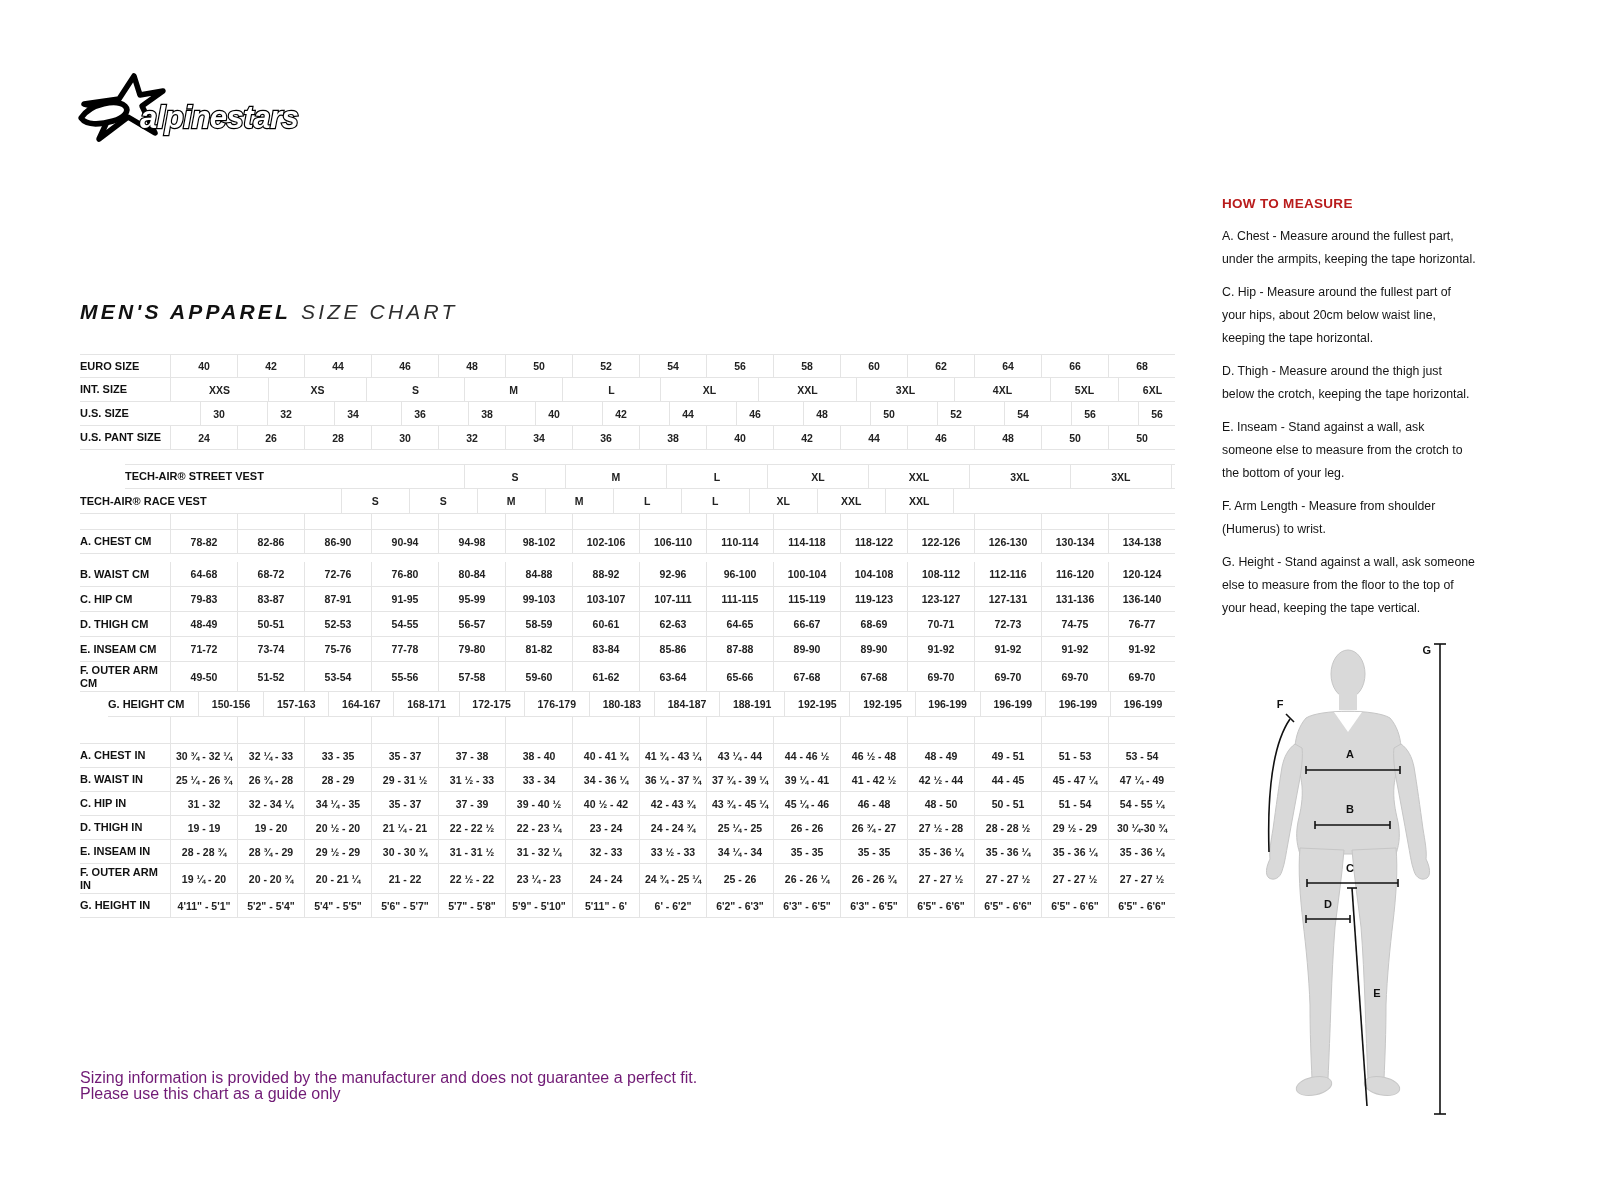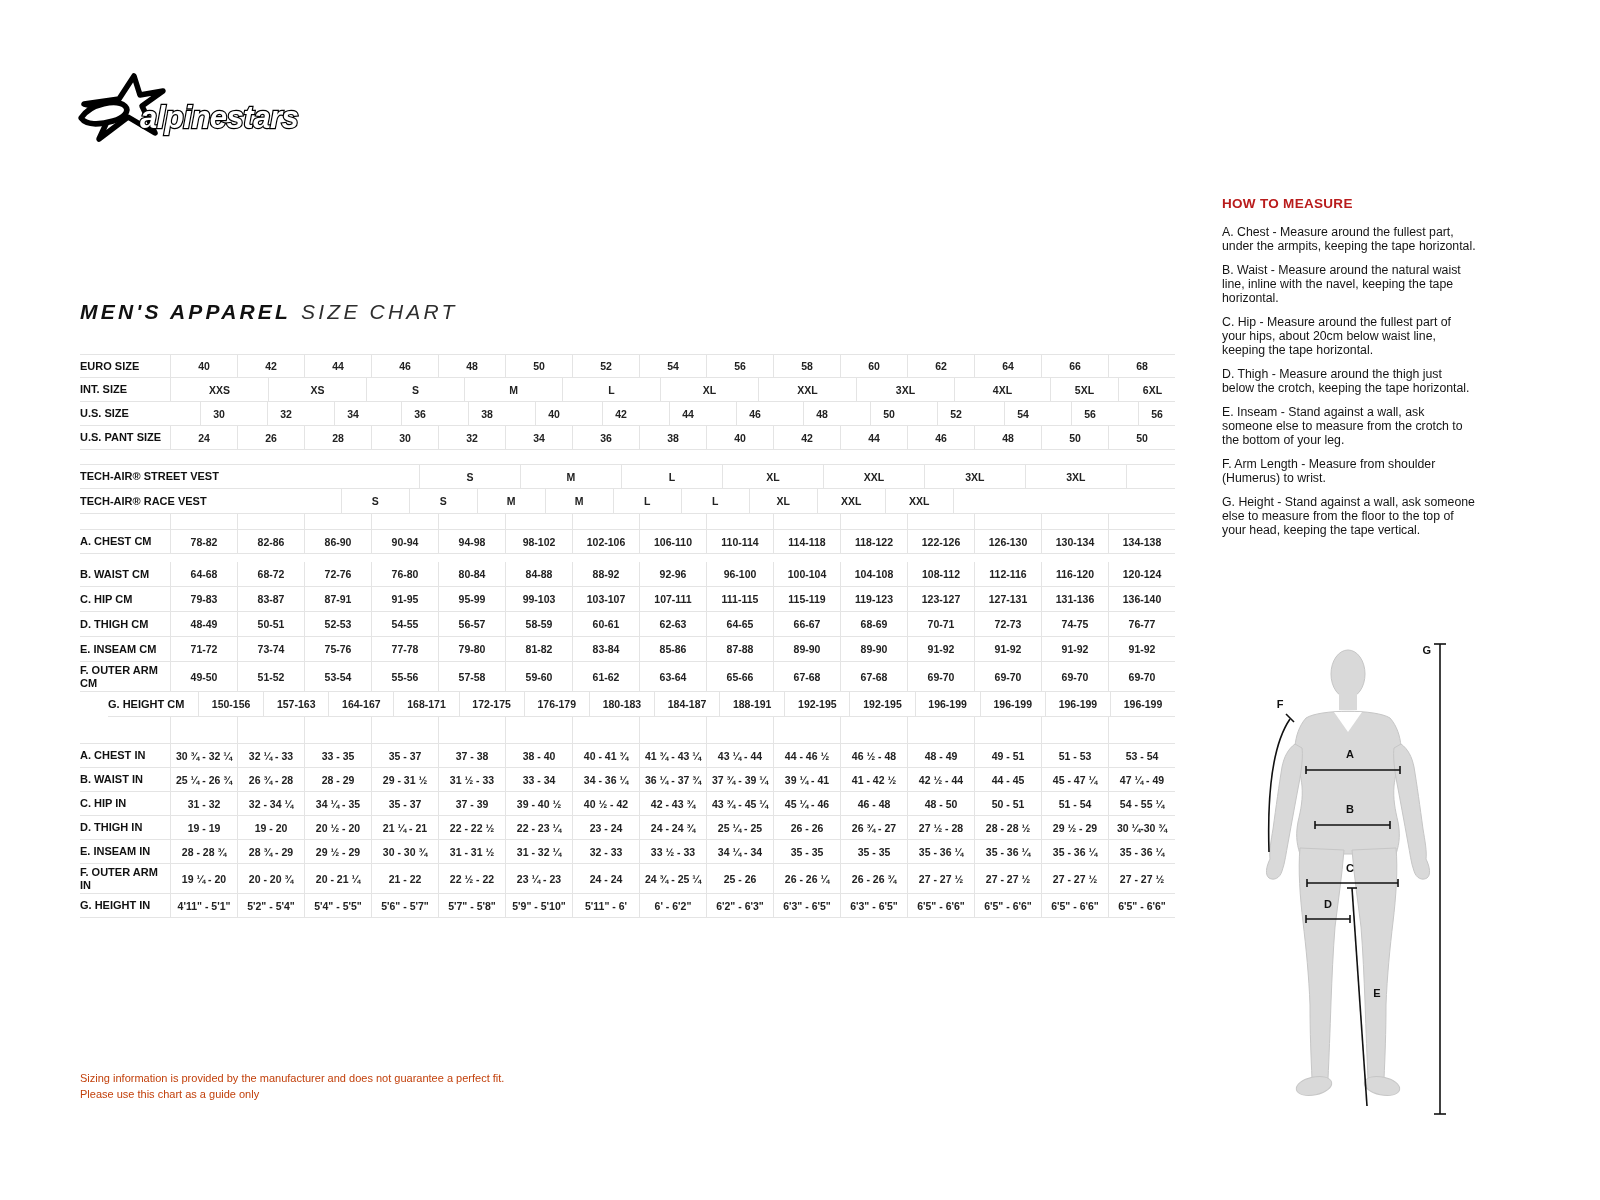--- a/index.html
+++ b/index.html
@@ -20,26 +20,26 @@
   .t-row.gap{border-bottom:none;}
   .t-label{flex:0 0 90px;display:flex;align-items:center;font-weight:700;font-size:11px;line-height:1.15;white-space:pre;color:#111;overflow:visible;z-index:2;}
   .t-cell{flex:1 1 0;display:flex;align-items:center;justify-content:center;text-align:center;
           font-weight:700;font-size:10.5px;color:#222;border-left:1px solid #e4e4e4;white-space:nowrap;}
   .t-spacer{border:none;}
   .t-spacer.trail{flex:1 1 0;border-left:1px solid #e4e4e4;}
   .gapcell{border-left:1px solid #e4e4e4;flex:1 1 0;}
   
   .measure{position:absolute;left:1222px;top:196px;width:254px;}
   .measure h3{margin:0 0 14px 0;font-size:13.5px;font-weight:700;letter-spacing:.3px;color:#b91c1c;}
-  .measure p{margin:0 0 10px 0;font-size:12.3px;line-height:14px;color:#151515;}
+  .measure p{margin:0 0 10px 0;font-size:12.3px;line-height:23px;color:#151515;}
   
   .diagram{position:absolute;left:1238px;top:636px;width:232px;height:496px;}
   .diagram text{font-family:"Liberation Sans",sans-serif;font-weight:700;font-size:11px;fill:#111;}
   
-  .footer{position:absolute;left:80px;top:1070px;font-size:11px;line-height:16px;color:#c2410c;}
+  .footer{position:absolute;left:80px;top:1070px;font-size:16px;line-height:16px;color:#701a75;}
 </style>
 </head>
 <body>
 
 <div class="logo">
   <svg viewBox="0 0 276 82" width="276" height="82">
     <g>
       <path d="M58,6 L64,25 L87,21 L66,36 L79,63 L52,47 L23,69 L36,41 L8,34 L43,29 Z" fill="#ffffff" stroke="#000000" stroke-width="5.5" stroke-linejoin="round"></path>
       <path d="M5,48 C15,33 41,29 49,36 C54,41 48,48 37,51 C23,55 10,55 5,48 Z" fill="#ffffff" stroke="#000000" stroke-width="5.5" stroke-linejoin="round"></path>
     </g>
@@ -116,21 +116,21 @@
       <div class="t-cell">42</div>
       <div class="t-cell">44</div>
       <div class="t-cell">46</div>
       <div class="t-cell">48</div>
       <div class="t-cell">50</div>
       <div class="t-cell">50</div>
     </div>
     <div class="t-row gap" style="height: 14px;">
       <div class="t-label"></div>
     </div>
-    <div class="t-row top" style="height: 25px;">
+    <div class="t-row top" style="height: 25px; margin-left: 45px;">
       <div class="t-label">TECH-AIR® STREET VEST</div>
       <div class="t-spacer" style="flex: 0 0 200px;"></div>
       <div class="t-cell" style="flex: 0 0 100px;">S</div>
       <div class="t-cell" style="flex: 0 0 100px;">M</div>
       <div class="t-cell" style="flex: 0 0 100px;">L</div>
       <div class="t-cell" style="flex: 0 0 100px;">XL</div>
       <div class="t-cell" style="flex: 0 0 100px;">XXL</div>
       <div class="t-cell" style="flex: 0 0 100px;">3XL</div>
       <div class="t-cell" style="flex: 0 0 100px;">3XL</div>
       <div class="t-spacer trail"></div>
@@ -438,21 +438,20 @@
       <div class="t-cell">6'5" - 6'6"</div>
       <div class="t-cell">6'5" - 6'6"</div>
       <div class="t-cell">6'5" - 6'6"</div>
     </div>
   </div>
 
 <div class="measure">
   <h3>HOW TO MEASURE</h3>
   <div>
       <p>A. Chest - Measure around the fullest part, under the armpits, keeping the tape horizontal.</p>
-      <p>B. Waist - Measure around the natural waist line, inline with the navel, keeping the tape horizontal.</p>
       <p>C. Hip - Measure around the fullest part of your hips, about 20cm below waist line, keeping the tape horizontal.</p>
       <p>D. Thigh - Measure around the thigh just below the crotch, keeping the tape horizontal.</p>
       <p>E. Inseam - Stand against a wall, ask someone else to measure from the crotch to the bottom of your leg.</p>
       <p>F. Arm Length - Measure from shoulder (Humerus) to wrist.</p>
       <p>G. Height - Stand against a wall, ask someone else to measure from the floor to the top of your head, keeping the tape vertical.</p>
     </div>
 </div>
 
 <div class="diagram">
   <svg viewBox="0 0 232 496" width="232" height="496">

